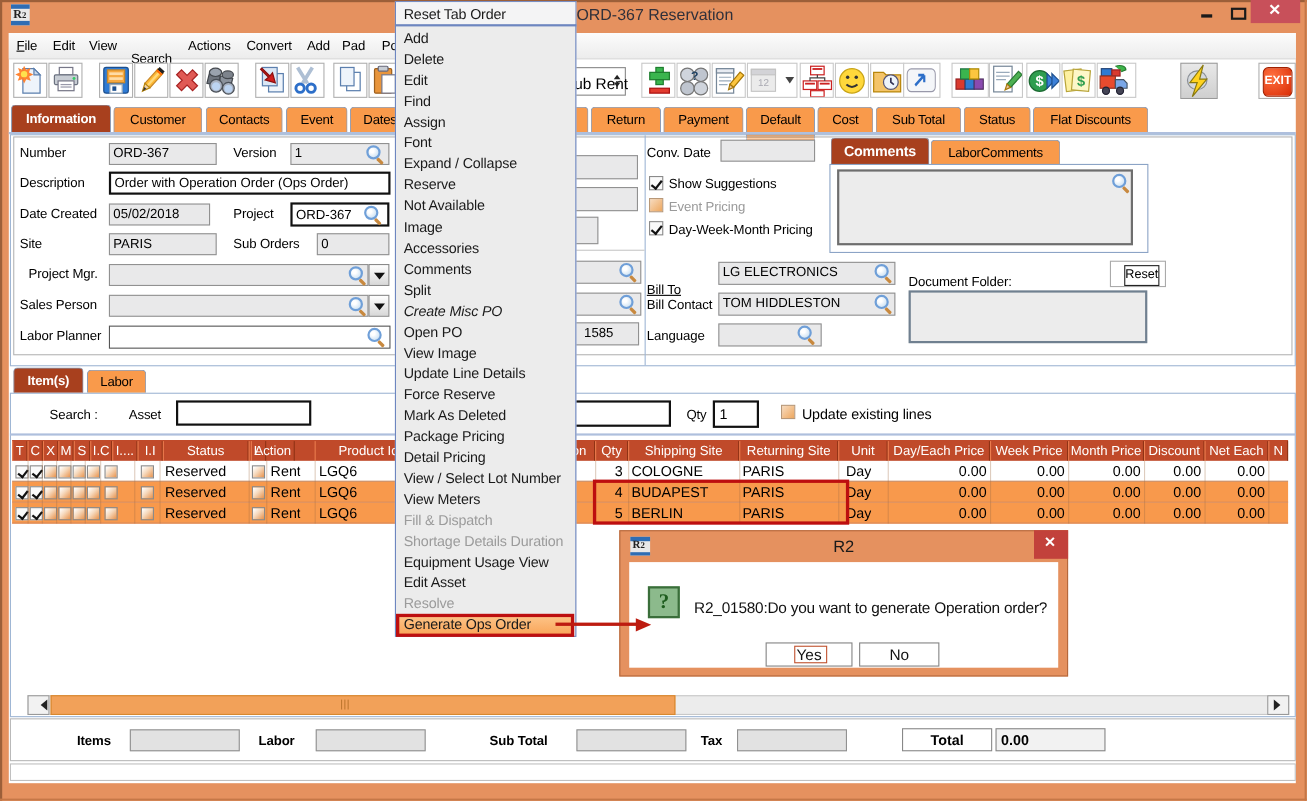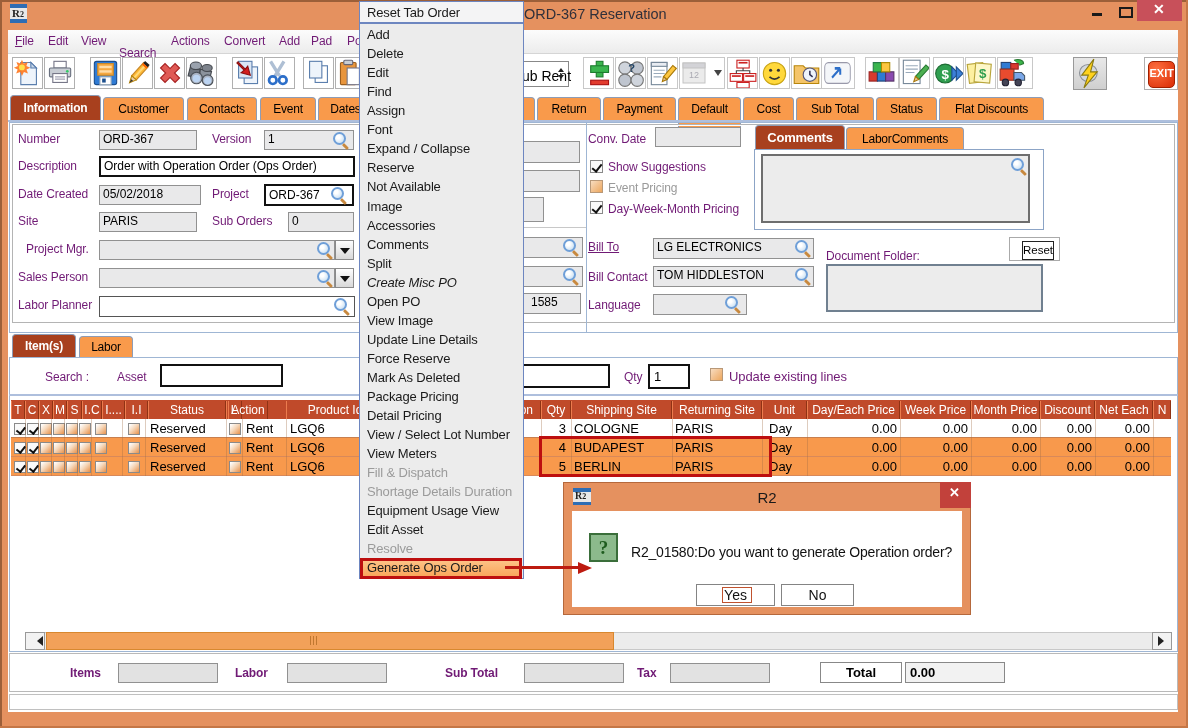--- a/index.html
+++ b/index.html
@@ -1,21 +1,21 @@
 <!DOCTYPE html>
 <html><head>
 <meta charset="utf-8">
 <style>
 html,body{margin:0;padding:0;width:1188px;height:728px;overflow:hidden;-webkit-font-smoothing:antialiased;transform:translateZ(0);
  font-family:"Liberation Sans",sans-serif;background:#e5915f;}
 .ab{position:absolute;}
 .fld{position:absolute;background:#e9e9ea;border:1px solid #919191;font-size:12px;
  color:#000;line-height:17px;padding:0 3px;box-sizing:border-box;}
 .wfld{background:#fff;}
-.lbl{position:absolute;font-size:12px;letter-spacing:-0.1px;color:#701a75;white-space:nowrap;}
+.lbl{position:absolute;font-size:12px;letter-spacing:-0.1px;color:#000000;white-space:nowrap;}
 .tab{position:absolute;background:#f99a4b;border:1px solid #8e9cb5;border-bottom:none;
  border-radius:4px 4px 0 0;color:#000;font-size:12px;letter-spacing:-0.2px;text-align:center;box-sizing:border-box;}
 .tabact{background:#a8401e;color:#fff;font-weight:bold;}
 .pnl{position:absolute;border:1px solid #9fb6d4;box-sizing:border-box;}
 .mag{position:absolute;width:17px;height:17px;}
 .mag i{position:absolute;left:1px;top:1px;width:9px;height:9px;border:2px solid #6f9fd8;
  border-radius:50%;background:radial-gradient(circle at 35% 35%,#fff 20%,#bcd8f0);}
 .mag b{position:absolute;left:11.5px;top:11.5px;width:6.5px;height:3.2px;background:#c8893f;
  transform:rotate(45deg);transform-origin:0 0;border-radius:1px;}
 .cb{position:absolute;width:13px;height:13px;background:linear-gradient(135deg,#ffffff 5%,#f6d9bd 45%,#e8914a 100%);border:1px solid #8a8a8a;box-sizing:border-box;}
@@ -257,21 +257,21 @@
 <div class="fld" style="left:99px;top:130px;width:98px;height:20px;">ORD-367</div>
 <div class="lbl" style="left:212px;top:132px;">Version</div>
 <div class="fld" style="left:264px;top:130px;width:90px;height:20px;">1</div>
 <div class="mag" style="left:332px;top:131px;">
       <i></i>
       <b></b>
     </div>
 <div class="lbl" style="left:18px;top:159px;">Description</div>
 <div class="fld wfld" style="left:99px;top:156px;width:256px;height:21px;border:2px solid #111;line-height:17px;font-size:12px;">Order with Operation Order (Ops Order)</div>
 <div class="lbl" style="left:18px;top:187px;">Date Created</div>
-<div class="fld" style="left:99px;top:185px;width:102px;height:20px;">05/02/2018</div>
+<div class="fld" style="left:99px;top:185px;width:92px;height:20px;">05/02/2018</div>
 <div class="lbl" style="left:212px;top:187px;">Project</div>
 <div class="fld wfld" style="left:264px;top:184px;width:90px;height:22px;border:2px solid #111;line-height:18px;">ORD-367</div>
 <div class="mag" style="left:330px;top:186px;">
       <i></i>
       <b></b>
     </div>
 <div class="lbl" style="left:18px;top:214px;">Site</div>
 <div class="fld" style="left:99px;top:212px;width:98px;height:20px;">PARIS</div>
 <div class="lbl" style="left:212px;top:214px;">Sub Orders</div>
 <div class="fld" style="left:288px;top:212px;width:66px;height:20px;">0</div>
@@ -313,21 +313,21 @@
 <div class="fld" style="left:500px;top:293px;width:81px;height:21px;padding-left:30px;">1585</div>
 
 <div class="lbl" style="left:588px;top:132px;">Conv. Date</div>
 <div class="fld" style="left:655px;top:127px;width:86px;height:20px;"></div>
 <div class="cb ck" style="left:590px;top:160px;"></div>
 <div class="lbl" style="left:608px;top:160px;">Show Suggestions</div>
 <div class="cb" style="left:590px;top:180px;background:linear-gradient(135deg,#f8dcc0,#eda75e);border-color:#b89878;"></div>
 <div class="lbl" style="left:608px;top:181px;color:#9a9a9a;">Event Pricing</div>
 <div class="cb ck" style="left:590px;top:201px;"></div>
 <div class="lbl" style="left:608px;top:202px;">Day-Week-Month Pricing</div>
-<div class="lbl" style="left:588px;top:240px;text-decoration:underline;">Bill To</div>
+<div class="lbl" style="left:588px;top:256px;text-decoration:underline;">Bill To</div>
 <div class="fld" style="left:653px;top:238px;width:161px;height:21px;">LG ELECTRONICS</div>
 <div class="mag" style="left:794px;top:239px;">
       <i></i>
       <b></b>
     </div>
 <div class="lbl" style="left:588px;top:270px;">Bill Contact</div>
 <div class="fld" style="left:653px;top:266px;width:161px;height:21px;">TOM HIDDLESTON</div>
 <div class="mag" style="left:794px;top:267px;">
       <i></i>
       <b></b>

